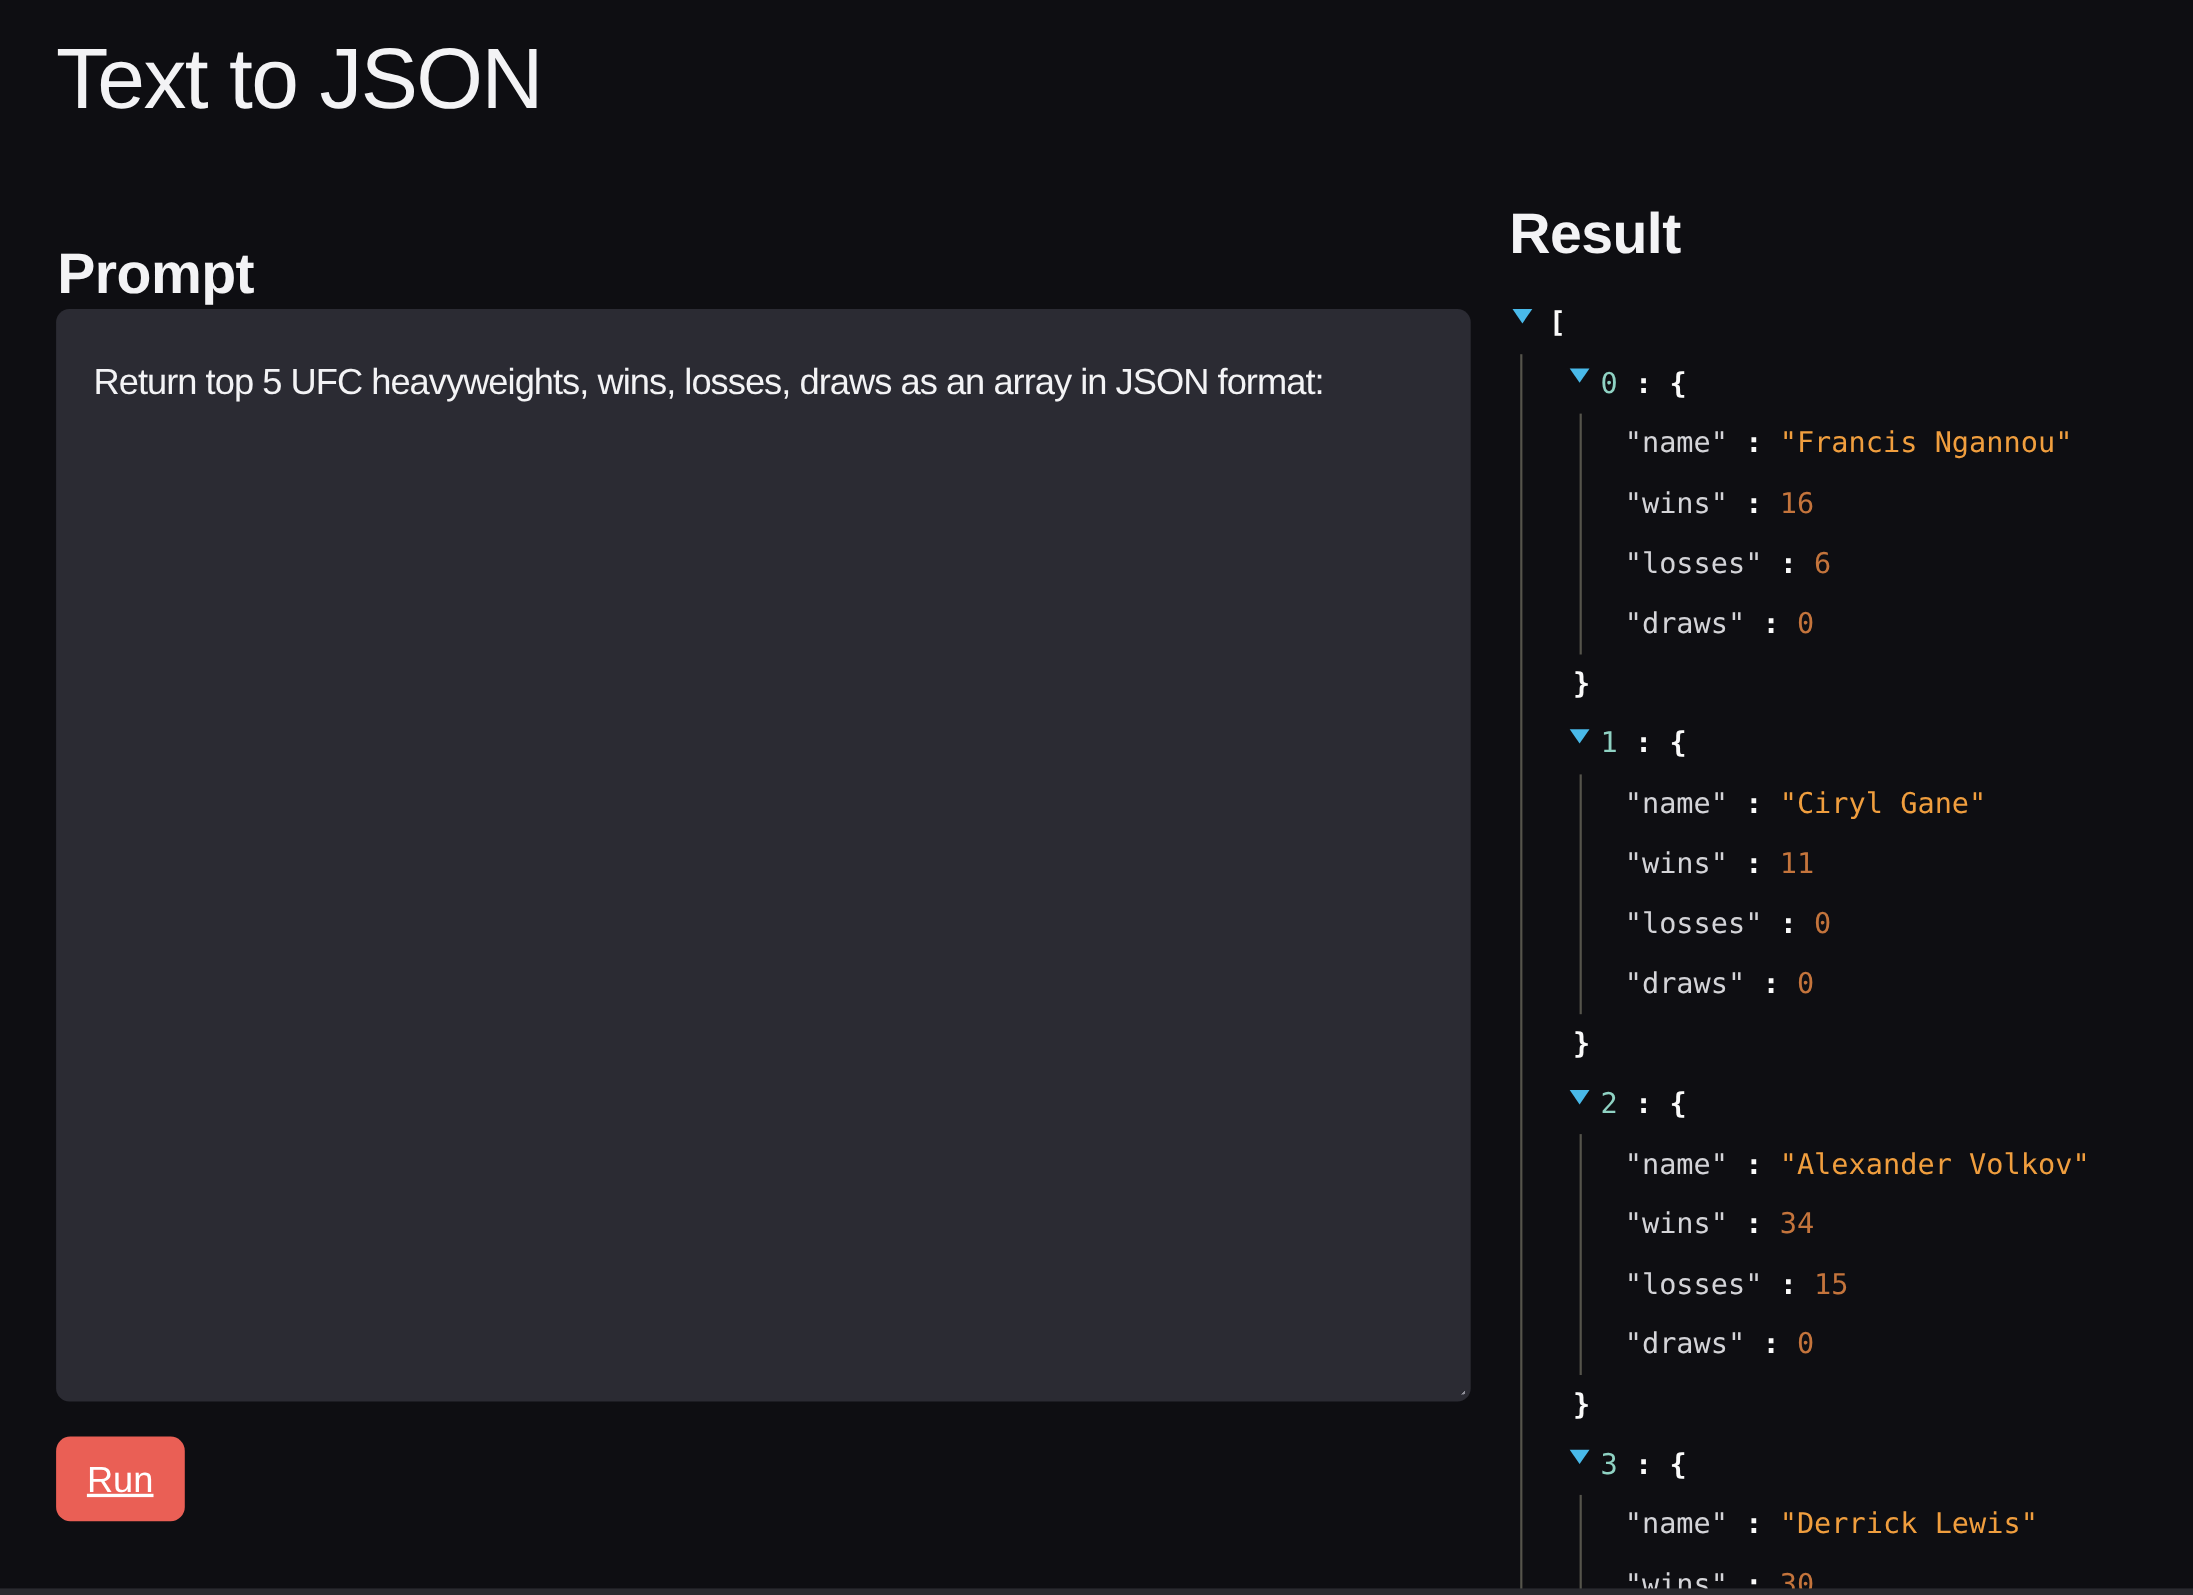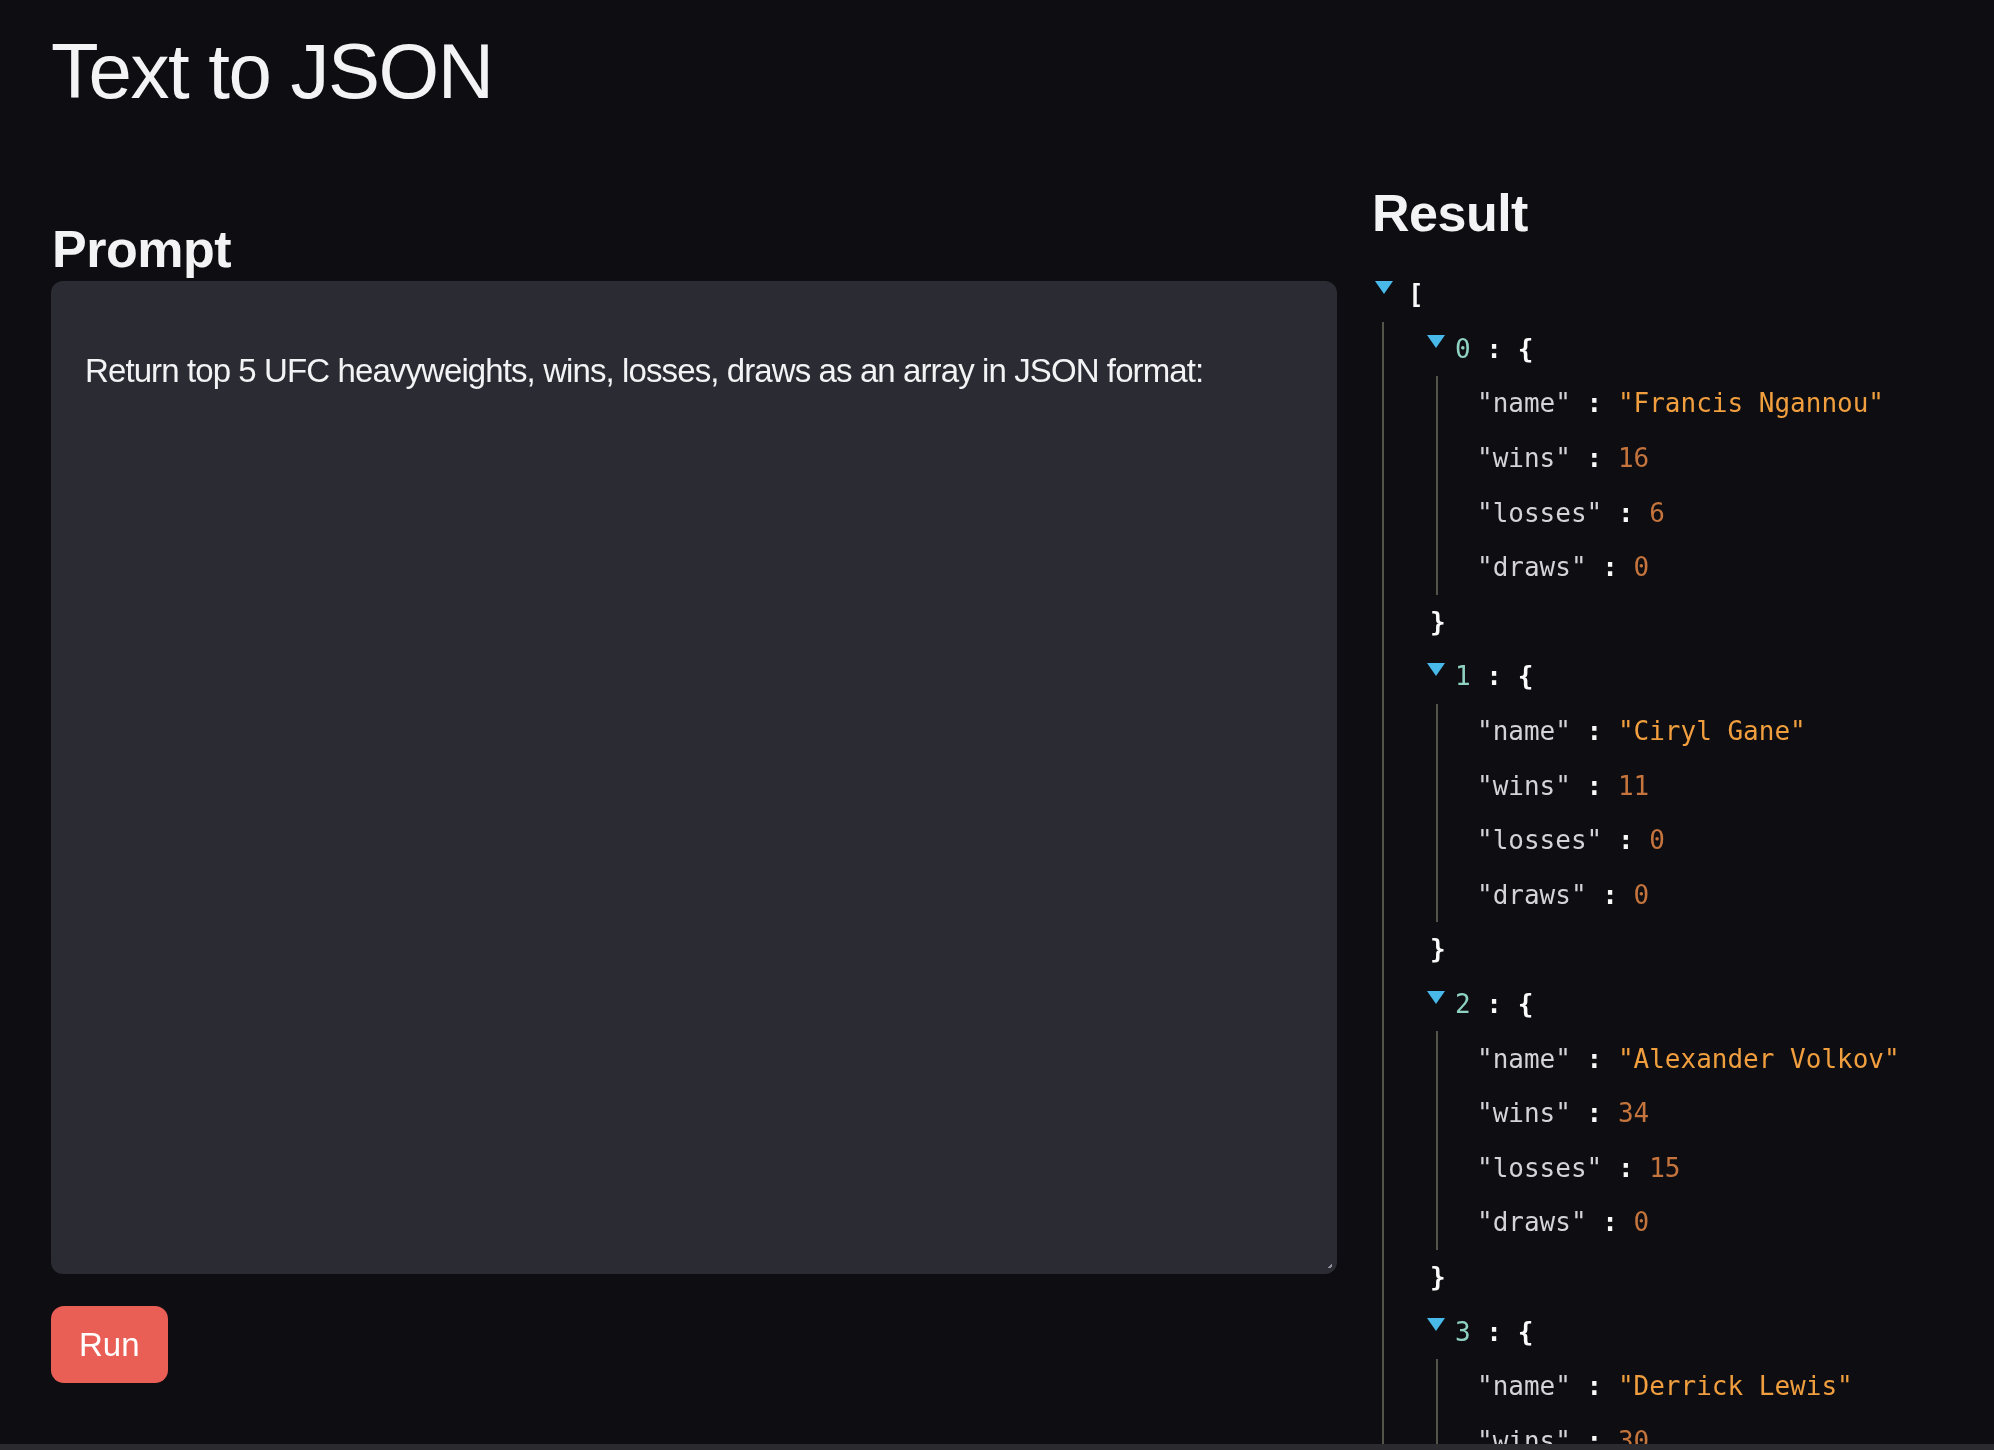--- a/index.html
+++ b/index.html
@@ -19,36 +19,37 @@
   }
   .col-head{
     position:absolute; top:183px;
     font-size:52px; font-weight:700; letter-spacing:-0.5px; color:var(--text);
   }
   .prompt-head{ left:52px;margin-top:36px; }
   .result-head{ left:1372px;text-align:right; }
   .prompt-textarea{
     position:absolute; left:51px; top:281px; width:1286px; height:993px;
     background:var(--panel); border:none; outline:none; border-radius:12px;
-    padding:66px 34px; resize:none;
+    padding:42px 34px; resize:none;
     color:var(--text); font-size:33px; letter-spacing:-0.9px; line-height:1.45;
     font-family:"Liberation Sans", sans-serif;
   }
   .resize-grip{
     position:absolute; left:1310px; top:1246px; width:22px; height:22px;
     pointer-events:auto; cursor:nwse-resize;
     background:repeating-linear-gradient(135deg,
       transparent 0 6px, #90909a 6px 8px, transparent 8px 13px, #90909a 13px 15px, transparent 15px 22px);
     clip-path:polygon(100% 0, 100% 100%, 0 100%);
   }
   .run-btn{
     position:absolute; left:51px; top:1306px; min-width:105px; height:77px;
     background:var(--btn); color:#ffffff; border:none; border-radius:13px;
     font-size:33px; font-family:"Liberation Sans", sans-serif; cursor:pointer;
     padding:0 28px;
+    text-decoration:underline;
   }
   .json-tree{
     position:absolute; left:1372px; top:267px; width:622px; height:1183px;
     overflow:hidden;
     font-family:"DejaVu Sans Mono","Liberation Mono",monospace;
     font-size:26px; color:var(--key);
   }
   .row{
     height:54.6px; display:flex; align-items:center; white-space:pre;
   }

